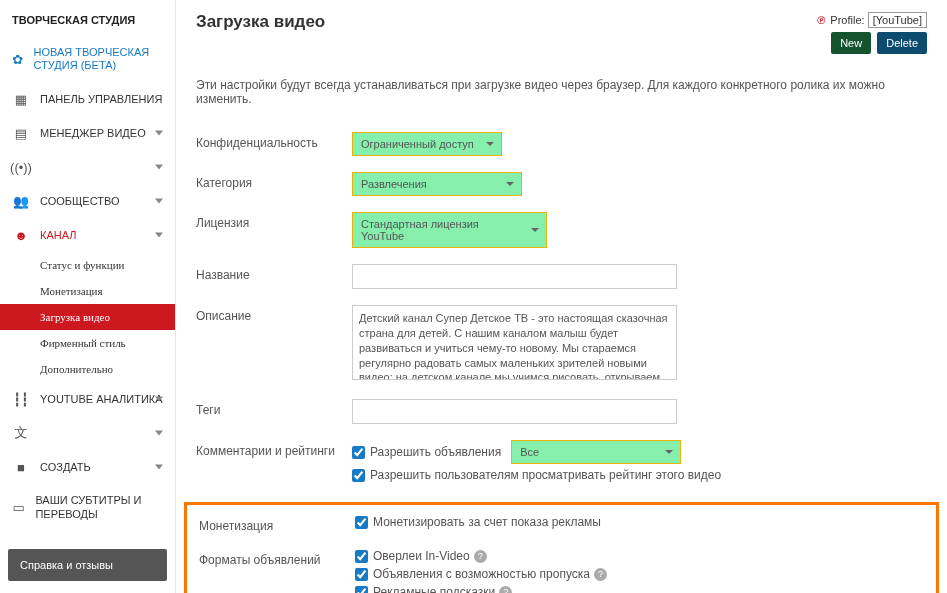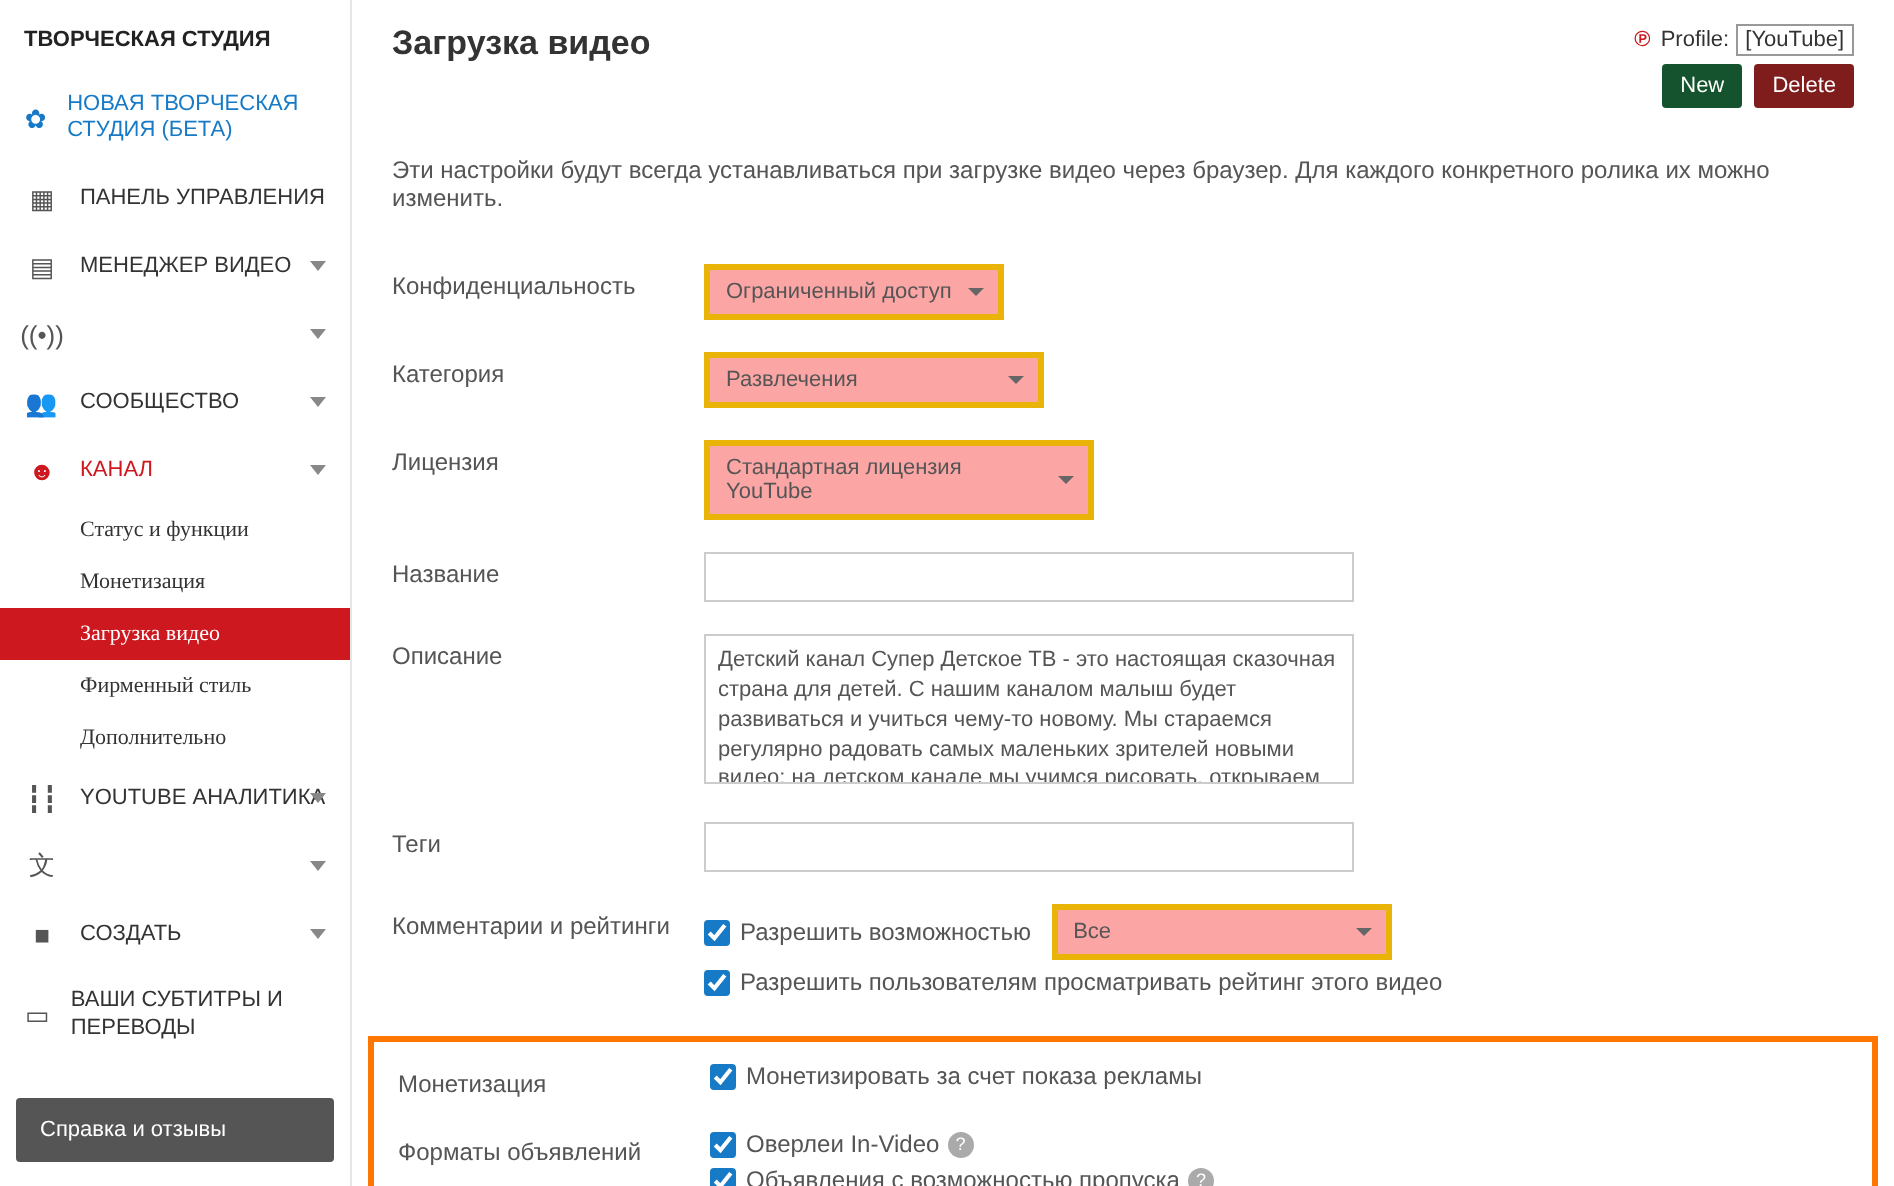--- a/index.html
+++ b/index.html
@@ -19,26 +19,26 @@
 .sb-footer { background: #555; color: #fff; font-size: 11px; padding: 10px 12px; border-radius: 2px; margin: 18px 8px; }
 .main { flex: 1; padding: 12px 20px 20px 20px; position: relative; }
 .header-row { display: flex; justify-content: space-between; align-items: flex-start; margin-bottom: 24px; }
 .page-title { font-size: 17px; color: #333; }
 .profile-block { text-align: right; font-size: 11px; }
 .profile-line { margin-bottom: 4px; }
 .pbadge { color: #cc181e; font-weight: bold; margin-right: 2px; }
 .profile-box { border: 1px solid #999; padding: 1px 4px; display: inline-block; font-size: 11px; }
 .btn { border: none; padding: 5px 9px; font-size: 11px; color: #fff; border-radius: 2px; cursor: pointer; margin-left: 3px; }
 .btn-new { background: #14532d; }
-.btn-del { background: #7f1d1d; }
+.btn-del { background: #0c4a6e; }
 .desc-text { font-size: 12px; color: #555; margin-bottom: 26px; }
 .form-row { display: flex; align-items: flex-start; margin-bottom: 16px; }
 .form-label { width: 156px; font-size: 12px; color: #555; padding-top: 4px; }
 .form-field { flex: 1; }
-.select { border: 3px solid #eab308; background: #fca5a5; padding: 5px 22px 5px 8px; font-size: 11px; color: #555; position: relative; display: inline-block; cursor: pointer; min-width: 100px; }
+.select { border: 1px solid #eab308; background: #86efac; padding: 5px 22px 5px 8px; font-size: 11px; color: #555; position: relative; display: inline-block; cursor: pointer; min-width: 100px; }
 .select::after { content: ""; position: absolute; right: 7px; top: 50%; transform: translateY(-50%); width: 0; height: 0; border-left: 4px solid transparent; border-right: 4px solid transparent; border-top: 4px solid #666; }
 .w150 { width: 150px; }
 .w200 { width: 170px; }
 .w230 { width: 195px; }
 .input-text { border: 1px solid #ccc; padding: 5px 6px; width: 325px; height: 25px; font-size: 11px; }
 .textarea { border: 1px solid #ccc; padding: 5px 6px; width: 325px; height: 75px; font-size: 11px; color: #555; line-height: 1.35; resize: none; font-family: Arial, sans-serif; }
 .checkbox-line { display: flex; align-items: center; font-size: 12px; color: #555; margin-bottom: 4px; }
 .checkbox-line input { margin-right: 5px; accent-color: #167ac6; }
 .help { display: inline-flex; width: 13px; height: 13px; border-radius: 50%; background: #aaa; color: #fff; font-size: 9px; align-items: center; justify-content: center; margin-left: 4px; }
 .plain-text { font-size: 12px; color: #555; margin-top: 2px; display: flex; align-items: center; }
@@ -135,21 +135,21 @@
     </div>
     <div class="form-row">
       <div class="form-label">Теги</div>
       <div class="form-field"><input class="input-text" style=""></div>
     </div>
     <div class="form-row">
       <div class="form-label">Комментарии и рейтинги</div>
       <div class="form-field">
         <div class="checkbox-line">
           <input type="checkbox" checked="" style="">
-          <span>Разрешить возможностью</span>
+          <span>Разрешить объявления</span>
           <span style="width:10px"></span>
           <div class="select w200 inline-field">Все</div>
         </div>
         <div class="checkbox-line">
           <input type="checkbox" checked="" style="">
           <span>Разрешить пользователям просматривать рейтинг этого видео</span>
         </div>
       </div>
     </div>
 

